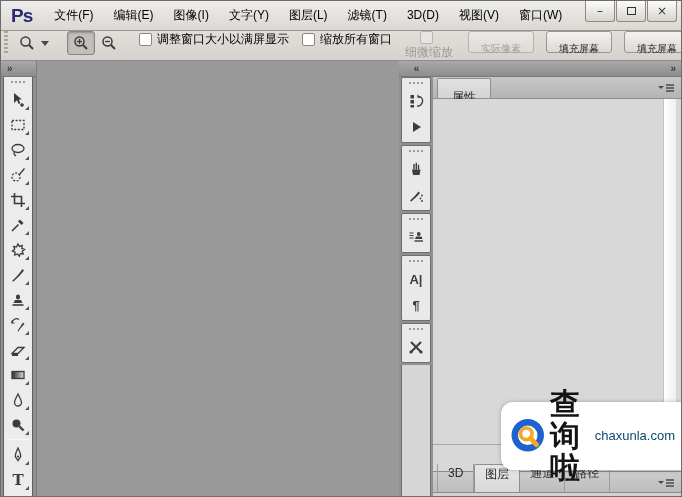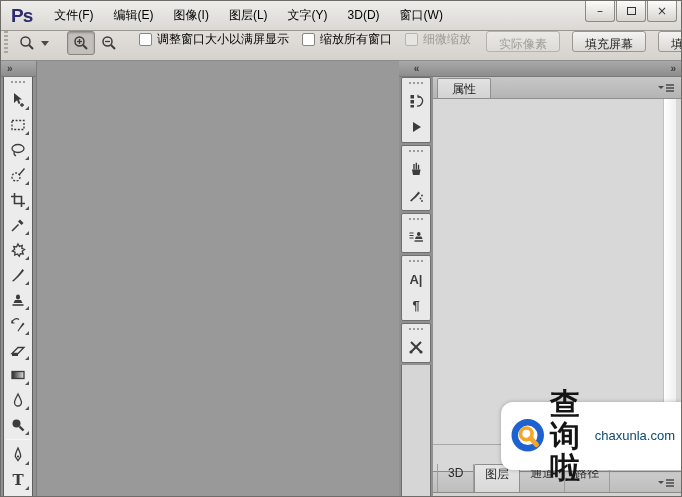--- a/index.html
+++ b/index.html
@@ -19,23 +19,23 @@
   
   .optionsbar { height:30px; background:linear-gradient(#e2dfda,#d6d3ce); border-bottom:1px solid #8c8c8c; display:flex; align-items:flex-start; white-space:nowrap; overflow:hidden; }
   .grip { width:7px; height:22px; margin:0 4px 0 3px; border-left:2px dotted #a9a6a0; border-right:2px dotted #a9a6a0; }
   .toolpick { display:flex; align-items:center; padding:2px 5px; border:1px solid transparent; border-radius:3px; }
   .caret { width:0; height:0; border-left:4px solid transparent; border-right:4px solid transparent; border-top:5px solid #4a4a4a; margin-left:5px; }
   .vsep { width:1px; height:22px; background:#b3b0ab; margin:0 6px; }
   .zbtn { background:none; border:1px solid transparent; border-radius:3px; padding:2px 4px; display:flex; align-items:center; }
   .zbtn.pressed { background:#c3c0bb; border-color:#8a8783; box-shadow:inset 0 1px 2px rgba(0,0,0,.25); }
   .chk { display:flex; align-items:center; margin:0 9px 0 4px; color:#000; }
   .chk .box { width:13px; height:13px; background:#fff; border:1px solid #8a8783; border-radius:2px; margin-right:5px; flex:none; }
-  .chk.disabled { color:#9b9893; }
+  .chk.disabled { color:#9b9893;flex-direction:column; }
   .chk.disabled .box { background:#e7e5e1; border-color:#b8b5b0; }
-  .obtn { margin:0 6px; padding:4px 12px; height:21px; background:linear-gradient(#f4f3f1,#dcd9d4); border:1px solid #9a9792; border-radius:3px; color:#222; font-size:12px; white-space:nowrap; }
+  .obtn { margin:0 6px; padding:10px 12px; height:21px; background:linear-gradient(#f4f3f1,#dcd9d4); border:1px solid #9a9792; border-radius:3px; color:#222; font-size:10px; white-space:nowrap; }
   .obtn.disabled { color:#a19e99; border-color:#b5b2ad; background:linear-gradient(#ebe9e6,#dedbd6); }
 
   
   .workspace { display:flex; height:436px; background:#909090; }
   .dockhead { height:16px; background:linear-gradient(#a9a9a9,#8d8d8d); border-bottom:1px solid #787878; display:flex; align-items:center; padding:0 6px; color:#3c3c3c; font-size:10px; font-weight:bold; letter-spacing:-1px; }
   .dockhead.center { justify-content:center; }
   .dockhead.right { justify-content:flex-end; }
 
   .dock.left { width:35px; flex:none; display:flex; flex-direction:column; }
   .toolcol { width:30px; margin-left:2px; background:#ececec; border:1px solid #5f5f5f; border-top:none; flex:1; display:flex; flex-direction:column; align-items:center; overflow:hidden; }
@@ -50,21 +50,21 @@
 
   .dock.mid { width:34px; flex:none; display:flex; flex-direction:column; }
   .pgroup { width:30px; margin-left:2px; background:#e9e9e9; border:1px solid #6f6f6f; border-radius:2px; margin-bottom:2px; display:flex; flex-direction:column; align-items:center; padding-bottom:2px; }
   .pbtn { width:26px; height:26px; background:none; border:none; display:flex; align-items:center; justify-content:center; color:#3c3c3c; }
   .pbtn svg { stroke:#3c3c3c; fill:none; stroke-width:1.3; }
   .pbtn.glyph { font-size:13px; font-weight:bold; }
   .midfill { flex:1; width:30px; margin-left:2px; background:#d6d6d6; border:1px solid #6f6f6f; border-top:none; }
 
   .rightcol { width:248px; flex:none; display:flex; flex-direction:column; background:#bdbdbd; }
   .tabrow { height:22px; background:linear-gradient(#c7c7c7,#b4b4b4); border-bottom:1px solid #8f8f8f; display:flex; align-items:flex-end; position:relative; }
-  .ptab { height:20px; margin-left:4px; padding:0 14px; background:linear-gradient(#e2e2e2,#d3d3d3); border:1px solid #8f8f8f; border-bottom:none; border-radius:2px 2px 0 0; line-height:20px; color:#1a1a1a; }
+  .ptab { height:20px; margin-left:4px; padding:8px 14px; background:linear-gradient(#e2e2e2,#d3d3d3); border:1px solid #8f8f8f; border-bottom:none; border-radius:2px 2px 0 0; line-height:20px; color:#1a1a1a; }
   .panelmenu { position:absolute; right:6px; top:5px; display:flex; align-items:center; }
   .noprops { background:#dcdcdc; padding:7px 10px 8px; color:#000; border-bottom:1px solid #a2a2a2; }
   .pcontent { flex:1; background:#d8d8d8; position:relative; border-bottom:1px solid #a8a8a8; }
   .scrolltrack { position:absolute; top:0; right:5px; bottom:0; width:13px; background:linear-gradient(90deg,#ffffff,#efefef); border-left:1px solid #c2c2c2; }
   .pfooter { height:26px; background:#d8d8d8; }
   .btabs { height:21px; background:linear-gradient(#cccccc,#bdbdbd); border-top:1px solid #8a8a8a; display:flex; align-items:flex-end; position:relative; }
   .btab { height:28px; padding:0 10px; line-height:19px; color:#2a2a2a; border-right:1px solid #9e9e9e; background:transparent; }
   .btab:first-child { border-left:1px solid #9e9e9e; margin-left:4px; }
   .btab.active { background:linear-gradient(#e6e6e6,#d9d9d9); border:1px solid #8f8f8f; border-bottom:none; border-radius:2px 2px 0 0; }
   .bottomstrip { height:5px; background:#d6d3ce; border-top:1px solid #8a8a8a; }
@@ -79,23 +79,25 @@
 <body>
 
 <div class="window">
 
   <div class="titlebar">
     <span class="ps-logo">Ps</span>
     <nav class="menus">
       <span class="menu">文件(F)</span>
       <span class="menu">编辑(E)</span>
       <span class="menu">图像(I)</span>
+      <span class="menu">文字(Y)</span>
       <span class="menu">图层(L)</span>
-      <span class="menu">文字(Y)</span>
+      <span class="menu">滤镜(T)</span>
       <span class="menu">3D(D)</span>
+      <span class="menu">视图(V)</span>
       <span class="menu">窗口(W)</span>
     </nav>
     <div class="wincontrols">
       <button class="winbtn">
           <span>–</span>
         </button>
       <button class="winbtn">
           <span class="sq"></span>
         </button>
       <button class="winbtn">

